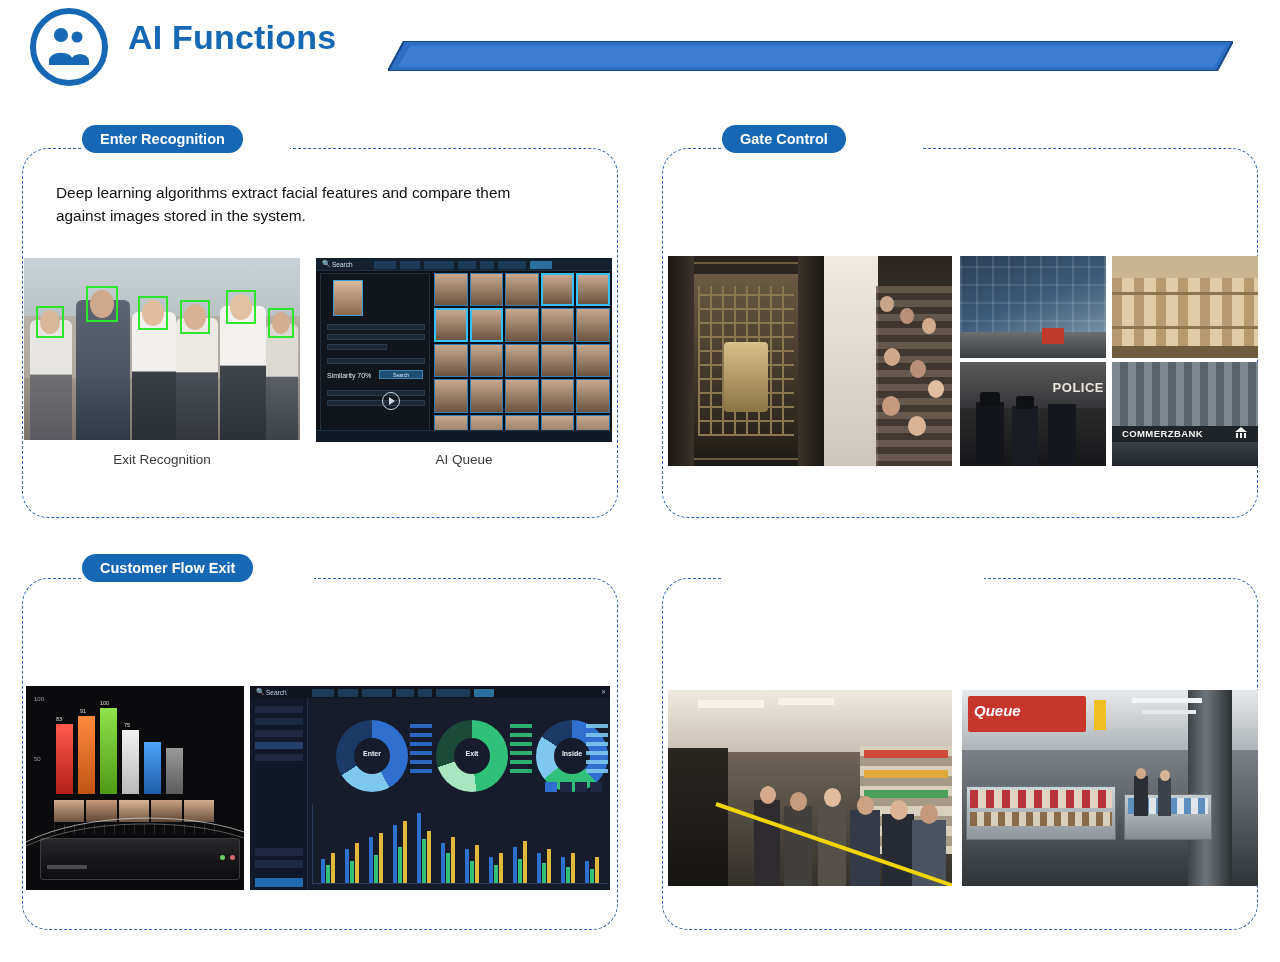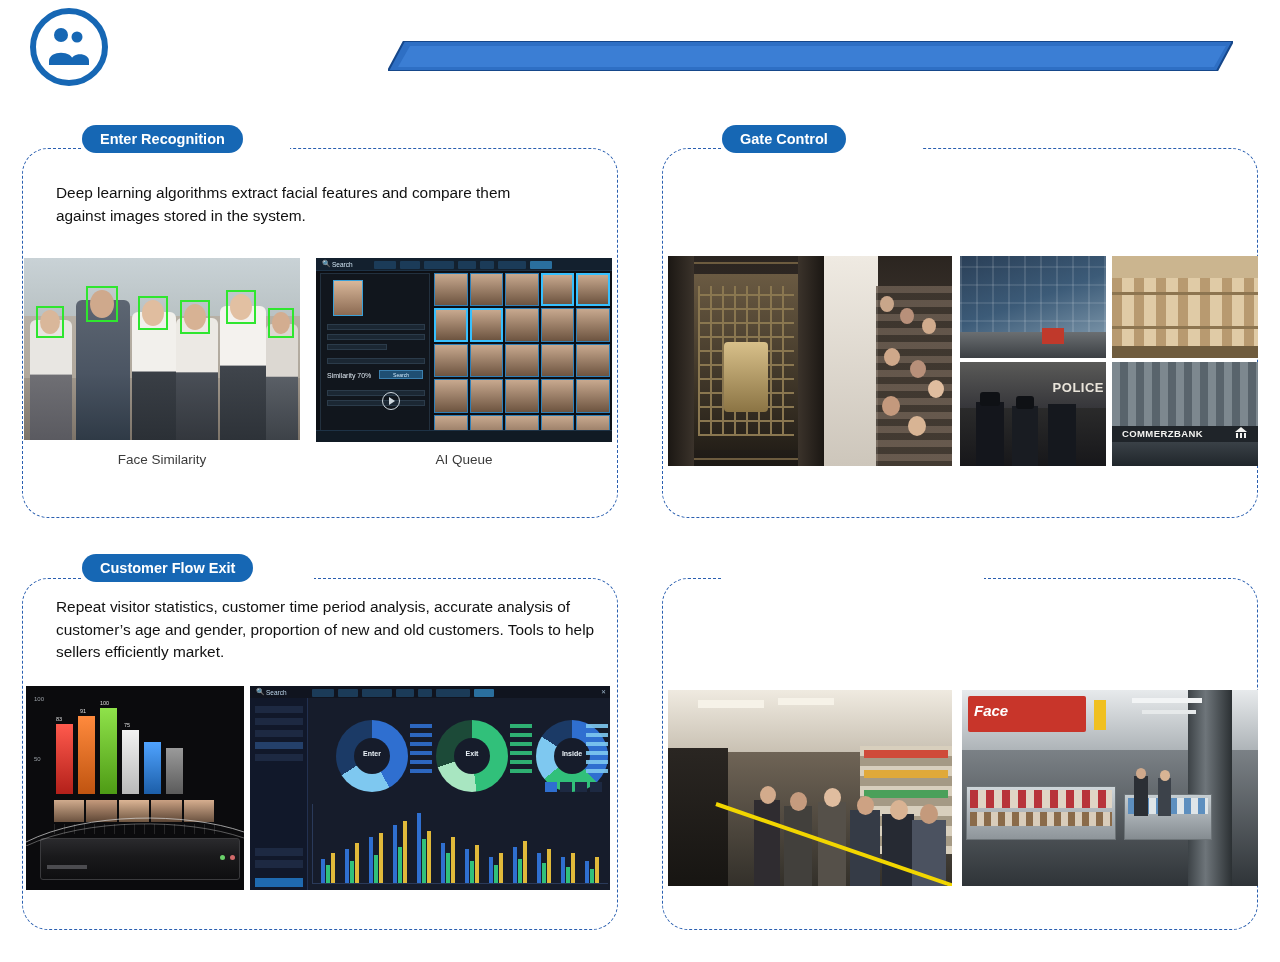--- a/index.html
+++ b/index.html
@@ -176,20 +176,21 @@
 
   <div class="header">
     <div class="logo-mark">
       <svg class="logo-inner" viewBox="0 0 52 52">
         <circle cx="18" cy="14" r="7" fill="#1667b4"></circle>
         <circle cx="34" cy="16" r="5.5" fill="#1667b4"></circle>
         <path d="M6 40 C6 29, 30 29, 30 40 L30 44 L6 44 Z" fill="#1667b4"></path>
         <path d="M28 40 C28 31, 46 31, 46 40 L46 44 L28 44 Z" fill="#1667b4"></path>
       </svg>
     </div>
+    <div class="page-title">AI Functions</div>
     <svg class="banner-bar" viewBox="0 0 845 30" preserveAspectRatio="none">
       <polygon points="0,30 16,0 845,0 829,30" fill="#2e6fc4" stroke="#16478a" stroke-width="2"></polygon>
       <polygon points="10,26 22,5 838,5 826,26" fill="#3b7ed4"></polygon>
     </svg>
   </div>
 
   <div class="panel" style="left:22px; top:148px; width:596px; height:370px;">
   </div>
   <div class="panel-mask" style="left:82px; top:146px; width:208px;"></div>
   <div class="panel-label" style="left:82px; top:125px;">Enter Recognition</div>
@@ -274,21 +275,21 @@
       <div class="ai-cell"></div>
       <div class="ai-cell"></div>
       <div class="ai-cell"></div>
       <div class="ai-cell"></div>
       <div class="ai-cell"></div>
       <div class="ai-cell"></div>
     </div>
     <div class="ai-bottombar"></div>
   </div>
 
-  <div class="caption" style="left:24px; top:452px; width:276px;">Face Similarity</div>
+  <div class="caption" style="left:24px; top:452px; width:276px;">Exit Recognition</div>
   <div class="caption" style="left:316px; top:452px; width:296px;">AI Queue</div>
 
   <div class="panel" style="left:662px; top:148px; width:596px; height:370px;"></div>
   <div class="panel-mask" style="left:722px; top:146px; width:200px;"></div>
   <div class="panel-label" style="left:722px; top:125px;">Gate Control</div>
 
 
   <div class="img gate" style="left:668px; top:256px; width:156px; height:210px;">
     <div style="position:absolute;left:8px;top:6px;right:8px;bottom:6px;border:2px solid #6c5b3f;"></div>
     <div style="position:absolute;left:24px;top:18px;width:108px;height:176px;background:linear-gradient(180deg,#6a5a42,#241f18);"></div>
@@ -348,21 +349,20 @@
     <div style="position:absolute;left:52px;top:44px;width:26px;height:60px;background:#191c22;"></div>
     <div style="position:absolute;left:56px;top:34px;width:18px;height:13px;background:#0f1115;border-radius:3px;"></div>
     <div style="position:absolute;left:88px;top:42px;width:28px;height:62px;background:#15181e;"></div>
     <div style="position:absolute;right:2px;top:18px;font-size:13px;font-weight:bold;color:#e9e4da;letter-spacing:.5px;">POLICE</div>
   </div>
 
   <div class="panel" style="left:22px; top:578px; width:596px; height:352px;"></div>
   <div class="panel-mask" style="left:82px; top:576px; width:232px;"></div>
   <div class="panel-label" style="left:82px; top:554px;">Customer Flow Exit</div>
 
-  <div class="panel-text" style="left:56px; top:596px; width:540px;">Repeat visitor statistics, customer time period analysis, accurate analysis of customer’s age and gender, proportion of new and old customers. Tools to help sellers efficiently market.</div>
 
   <div class="img nvr-chart" style="left:26px; top:686px; width:218px; height:204px;">
     <div style="position:absolute;left:8px;top:10px;font-size:6px;color:#9aa0a6;">100</div>
     <div style="position:absolute;left:8px;top:70px;font-size:6px;color:#9aa0a6;">50</div>
 
     <div class="bar" style="left:30px;width:17px;height:70px;background:linear-gradient(180deg,#ff5a4d,#b3201a);"></div>
     <div class="bar" style="left:52px;width:17px;height:78px;background:linear-gradient(180deg,#ff8a3d,#c05410);"></div>
     <div class="bar" style="left:74px;width:17px;height:86px;background:linear-gradient(180deg,#8fe24a,#4e9b15);"></div>
     <div class="bar" style="left:96px;width:17px;height:64px;background:linear-gradient(180deg,#f2f2f2,#b9b9b9);"></div>
     <div class="bar" style="left:118px;width:17px;height:52px;background:linear-gradient(180deg,#4fa3ff,#1c5ea8);"></div>
@@ -510,21 +510,21 @@
     <div style="position:absolute;left:222px;top:110px;width:18px;height:20px;border-radius:50%;background:#d9b393;"></div>
     <div style="position:absolute;left:244px;top:130px;width:34px;height:66px;background:#4b5260;"></div>
     <div style="position:absolute;left:252px;top:114px;width:18px;height:20px;border-radius:50%;background:#c49a7c;"></div>
 
     <div class="yellowline" style="left:48px;top:112px;width:252px;transform:rotate(19deg);"></div>
   </div>
 
   <div class="img store2" style="left:962px; top:690px; width:296px; height:196px;">
     <div style="position:absolute;left:0;top:0;width:100%;height:60px;background:linear-gradient(180deg,#e7eaec,#aeb4b8);"></div>
     <div style="position:absolute;left:6px;top:6px;width:118px;height:36px;background:#c8352a;border-radius:2px;"></div>
-    <div style="position:absolute;left:12px;top:12px;font-size:15px;font-weight:bold;color:#fff;font-style:italic;">Face</div>
+    <div style="position:absolute;left:12px;top:12px;font-size:15px;font-weight:bold;color:#fff;font-style:italic;">Queue</div>
     <div style="position:absolute;left:132px;top:10px;width:12px;height:30px;background:#f0c020;"></div>
     <div style="position:absolute;left:0;top:60px;width:100%;height:136px;background:linear-gradient(180deg,#7b8186,#2f3438);"></div>
 
     <div style="position:absolute;right:26px;top:0;width:44px;height:196px;background:linear-gradient(90deg,#3d4347,#6e757a 40%,#2b3033);"></div>
 
     <div style="position:absolute;left:4px;top:96px;width:150px;height:54px;background:linear-gradient(180deg,#cfd6da,#8e959a);border:1px solid #6d7478;"></div>
     <div style="position:absolute;left:8px;top:100px;width:142px;height:18px;background:repeating-linear-gradient(90deg,#b8343a 0 8px,#e0d5c5 8px 16px);"></div>
     <div style="position:absolute;left:8px;top:122px;width:142px;height:14px;background:repeating-linear-gradient(90deg,#8a6b4a 0 7px,#d9cdbb 7px 14px);"></div>
     <div style="position:absolute;left:162px;top:104px;width:88px;height:46px;background:linear-gradient(180deg,#c6ced2,#858c91);border:1px solid #6d7478;"></div>
     <div style="position:absolute;left:166px;top:108px;width:80px;height:16px;background:repeating-linear-gradient(90deg,#5d8fbf 0 7px,#dfe5e8 7px 14px);"></div>

